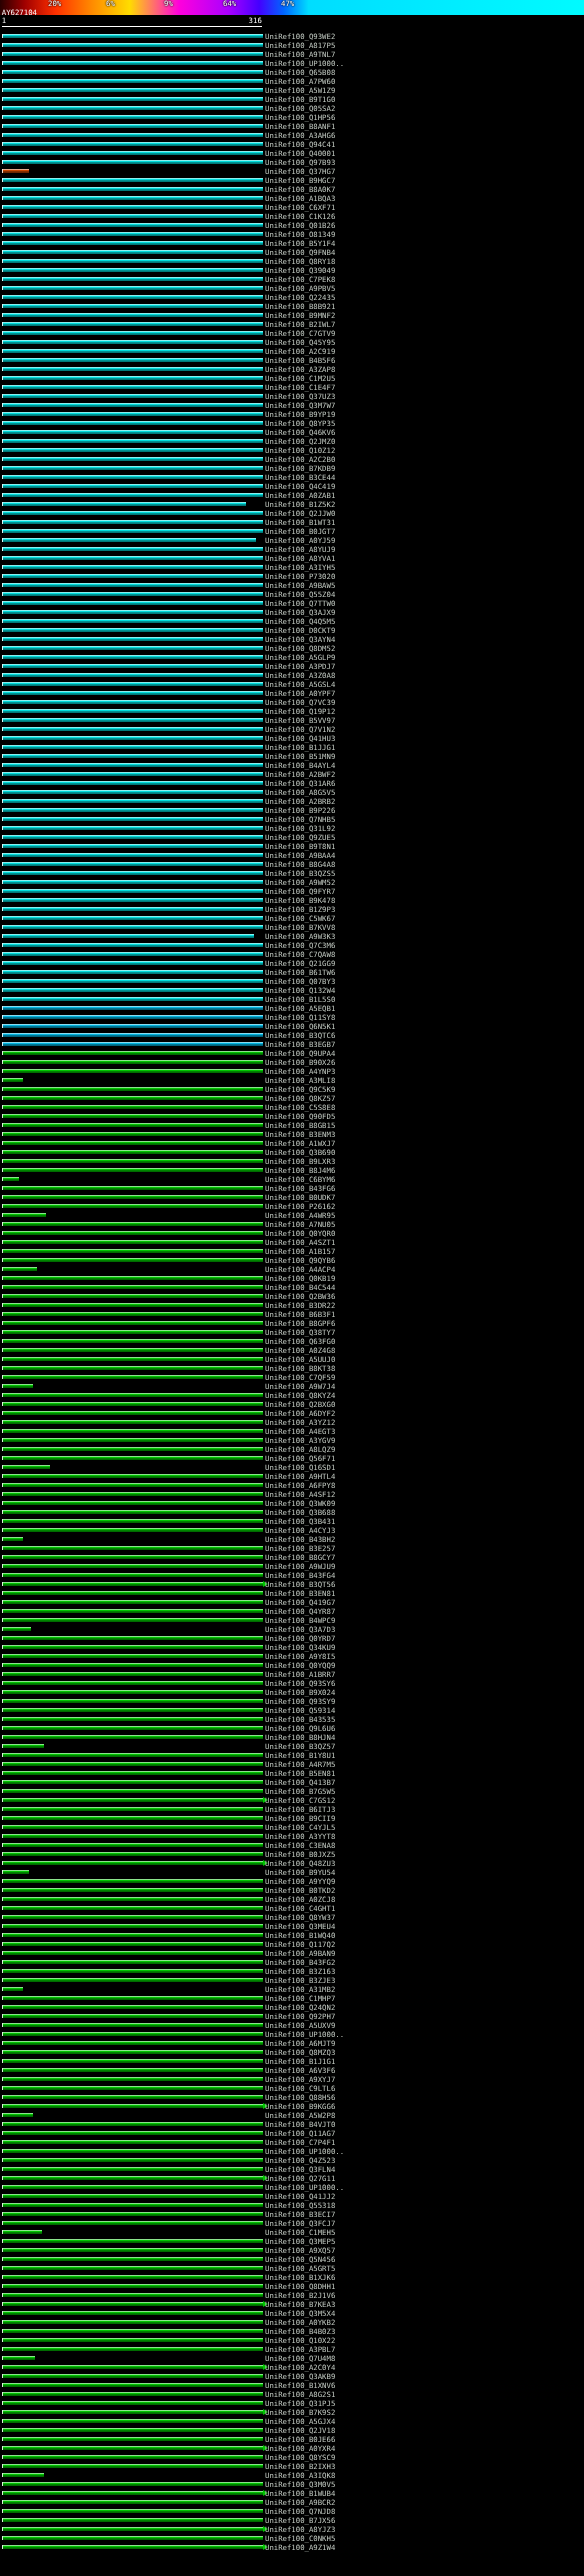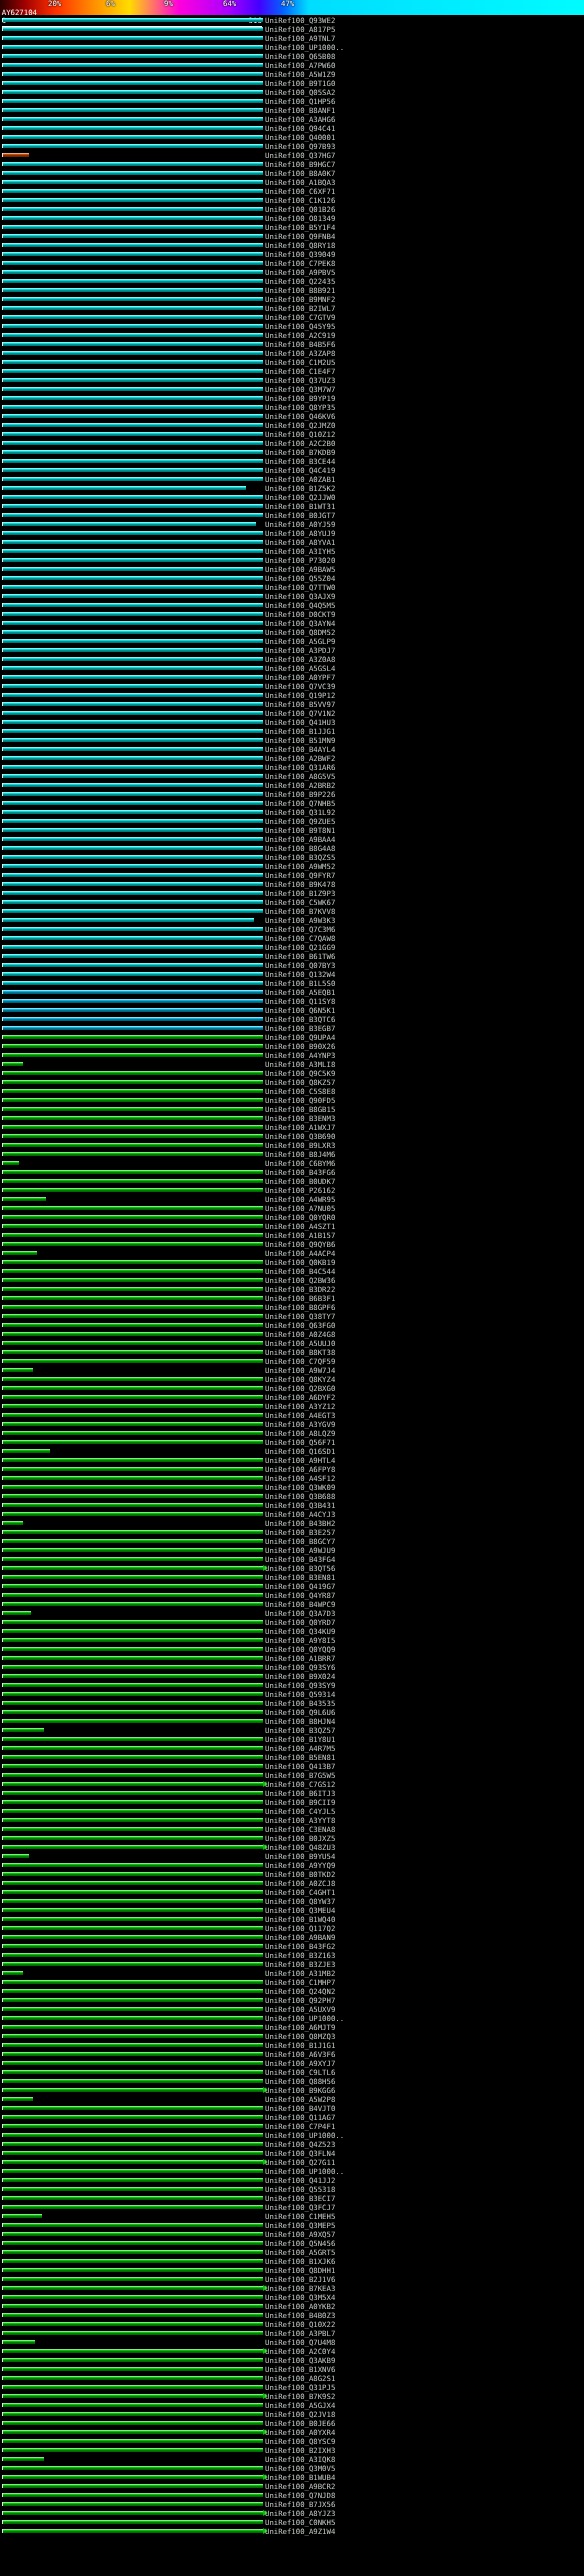--- a/index.html
+++ b/index.html
@@ -11,21 +11,21 @@
   .scale-label{position:absolute;top:0;font-size:7.3px;line-height:8.2px;color:#fff;
                text-shadow:0 0 1.8px #000,0 0 1.8px #000;}
   
   .qname{position:absolute;top:9.1px;left:1.8px;font-size:7.3px;line-height:8.2px;color:#fff;}
   
   .ruler{position:absolute;top:17.4px;left:1.8px;width:260px;height:9.1px;
          border-bottom:0.9px solid #fff;}
   .r-start{position:absolute;left:0;top:0;font-size:7.3px;line-height:8.2px;color:#fff;}
   .r-end{position:absolute;right:0;top:0;font-size:7.3px;line-height:8.2px;color:#fff;}
   
-  #rows{position:absolute;top:16px;left:0;width:543px;}
+  #rows{position:absolute;top:32px;left:0;width:543px;}
   .row{position:relative;height:9px;}
   .bar{position:absolute;top:1.8px;height:4.6px;
        border-left:0.9px solid rgba(255,255,255,.85);
        box-shadow:inset 0 0.9px 0 rgba(255,255,255,.55), inset 0 -1.8px 0 rgba(0,0,0,.45);}
   .arrow{position:absolute;top:0.9px;width:0;height:0;
          border-top:3.2px solid transparent;border-bottom:3.2px solid transparent;
          border-left:5.5px solid #aaffaa;}
   .lbl{position:absolute;left:265px;top:0.9px;font-size:7.3px;line-height:7.3px;
        color:#c4ccc4;white-space:pre;cursor:pointer;}
   

